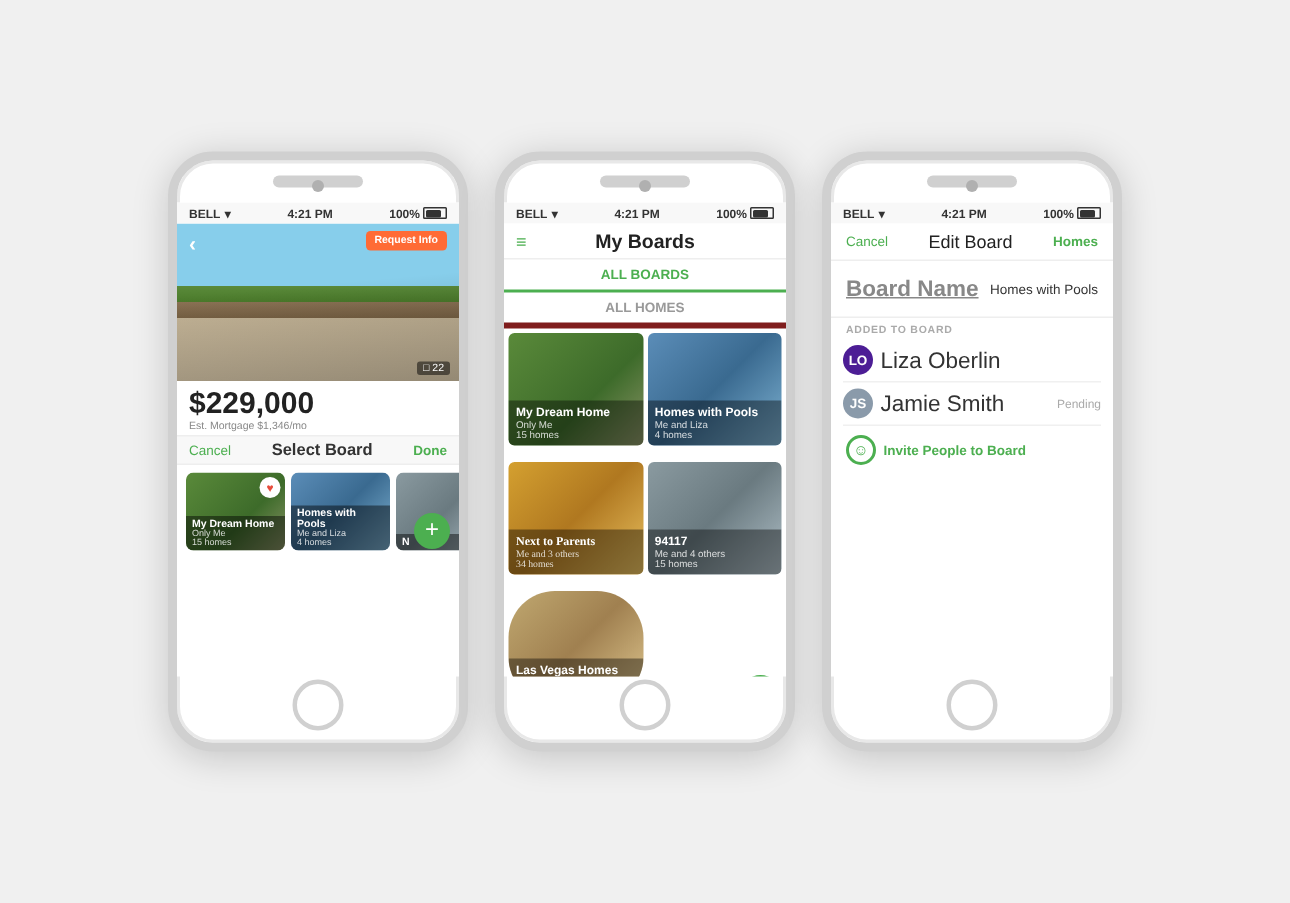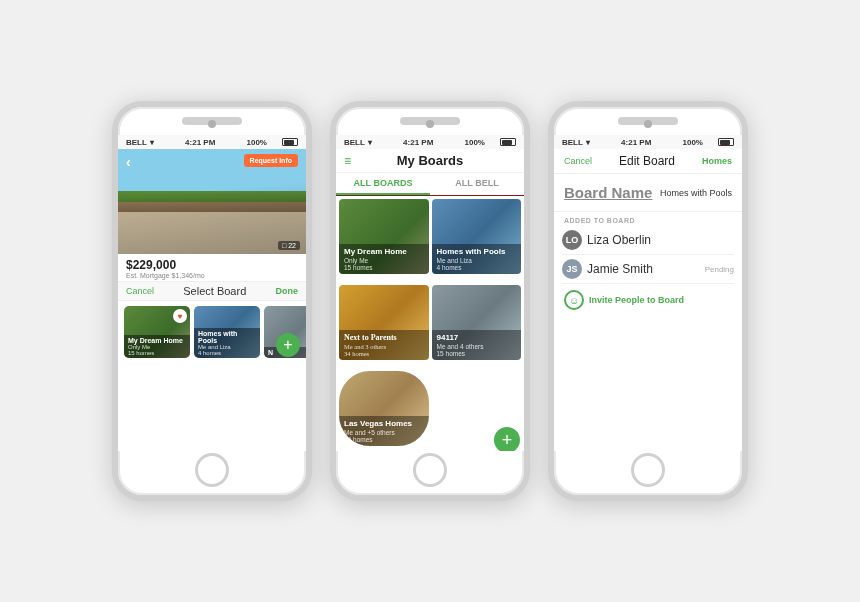--- a/index.html
+++ b/index.html
@@ -91,21 +91,21 @@
       align-items: center;
       padding: 2px 8px;
       font-size: 8px;
       font-weight: 600;
       color: #333;
       background: #f8f8f8;
       height: 14px;
     }
 
     .status-left { display: flex; gap: 3px; align-items: center; }
-    .status-right { display: flex; gap: 15px; align-items: center; }
+    .status-right { display: flex; gap: 2px; align-items: center; }
     .battery-icon {
       width: 16px; height: 8px; border: 1px solid #333; border-radius: 1px;
       position: relative; display: inline-block;
     }
     .battery-icon::after {
       content: ''; width: 10px; height: 5px; background: #333;
       position: absolute; left: 1px; top: 1px; border-radius: 1px;
     }
     .wifi-icon { font-size: 8px; }
 
@@ -150,40 +150,40 @@
       font-size: 7px;
       padding: 1px 4px;
       border-radius: 2px;
     }
 
     .price-section {
       padding: 4px 8px 2px;
       background: #fff;
     }
     .price-text {
-      font-size: 12px;
+      font-size: 20px;
       font-weight: 700;
       color: #222;
     }
     .mortgage-text {
       font-size: 7px;
       color: #888;
     }
 
     .select-board-header {
       display: flex;
       justify-content: space-between;
       align-items: center;
       padding: 3px 8px;
       background: #f8f8f8;
       border-top: 1px solid #eee;
       border-bottom: 1px solid #eee;
     }
     .cancel-link { color: #4caf50; font-size: 9px; }
-    .select-board-title { font-size: 11px; font-weight: 400; color: #333; }
+    .select-board-title { font-size: 11px; font-weight: 700; color: #333; }
     .done-link { color: #4caf50; font-size: 9px; font-weight: 600; }
 
     .boards-grid-small {
       display: flex;
       gap: 4px;
       padding: 5px 6px;
       overflow-x: auto;
     }
     .board-card-small {
       width: 66px;
@@ -238,21 +238,22 @@
       padding: 4px 8px;
       background: #fff;
       position: relative;
       border-bottom: 1px solid #eee;
     }
     .hamburger { position: absolute; left: 8px; font-size: 12px; color: #4caf50; }
     .my-boards-title { font-size: 13px; font-weight: 600; color: #222; }
 
     .tabs-row {
       display: flex;
-      border-bottom: 1px solid #7f1d1d;
+      border-bottom: 4px solid #7f1d1d;
+      flex-direction: column;
     }
     .tab-item {
       flex: 1;
       text-align: center;
       padding: 5px 0;
       font-size: 9px;
       font-weight: 700;
       color: #999;
       cursor: pointer;
     }
@@ -342,21 +343,21 @@
     }
     .member-left { display: flex; align-items: center; gap: 5px; }
     .avatar {
       width: 20px; height: 20px;
       border-radius: 50%;
       overflow: hidden;
       background: #c8a882;
       display: flex; align-items: center; justify-content: center;
       font-size: 9px; color: #fff; font-weight: 600;
     }
-    .member-name { font-size: 12px; color: #333; }
+    .member-name { font-size: 15px; color: #333; }
     .pending-badge { font-size: 8px; color: #aaa; }
 
     .invite-row {
       display: flex;
       align-items: center;
       gap: 5px;
       padding: 6px 10px;
     }
     .invite-icon {
       width: 20px; height: 20px;
@@ -474,21 +475,21 @@
         </div>
       </div>
 
       <div class="phone2-header">
         <span class="hamburger">≡</span>
         <span class="my-boards-title">My Boards</span>
       </div>
 
       <div class="tabs-row">
         <div class="tab-item active">ALL BOARDS</div>
-        <div class="tab-item">ALL BELL</div>
+        <div class="tab-item">ALL HOMES</div>
       </div>
 
       <div class="boards-grid" style="position:relative; height: calc(100% - 55px);">
         <div class="board-card bg-house-green">
           <div class="board-card-overlay">
             <div class="bc-name">My Dream Home</div>
             <div class="bc-sub">Only Me</div>
             <div class="bc-sub">15 homes</div>
           </div>
         </div>
@@ -553,21 +554,21 @@
           <span class="field-label">Board Name</span>
           <span class="field-value">Homes with Pools</span>
         </div>
       </div>
 
       <div class="added-to-board-label">ADDED TO BOARD</div>
 
       <div class="member-list">
         <div class="member-row">
           <div class="member-left">
-            <div class="avatar" style="background:#737373;">
+            <div class="avatar" style="background:#4c1d95;">
               <span>LO</span>
             </div>
             <span class="member-name">Liza Oberlin</span>
           </div>
           <span class="pending-badge"></span>
         </div>
         <div class="member-row">
           <div class="member-left">
             <div class="avatar" style="background:#8a9aaa;">
               <span>JS</span>

